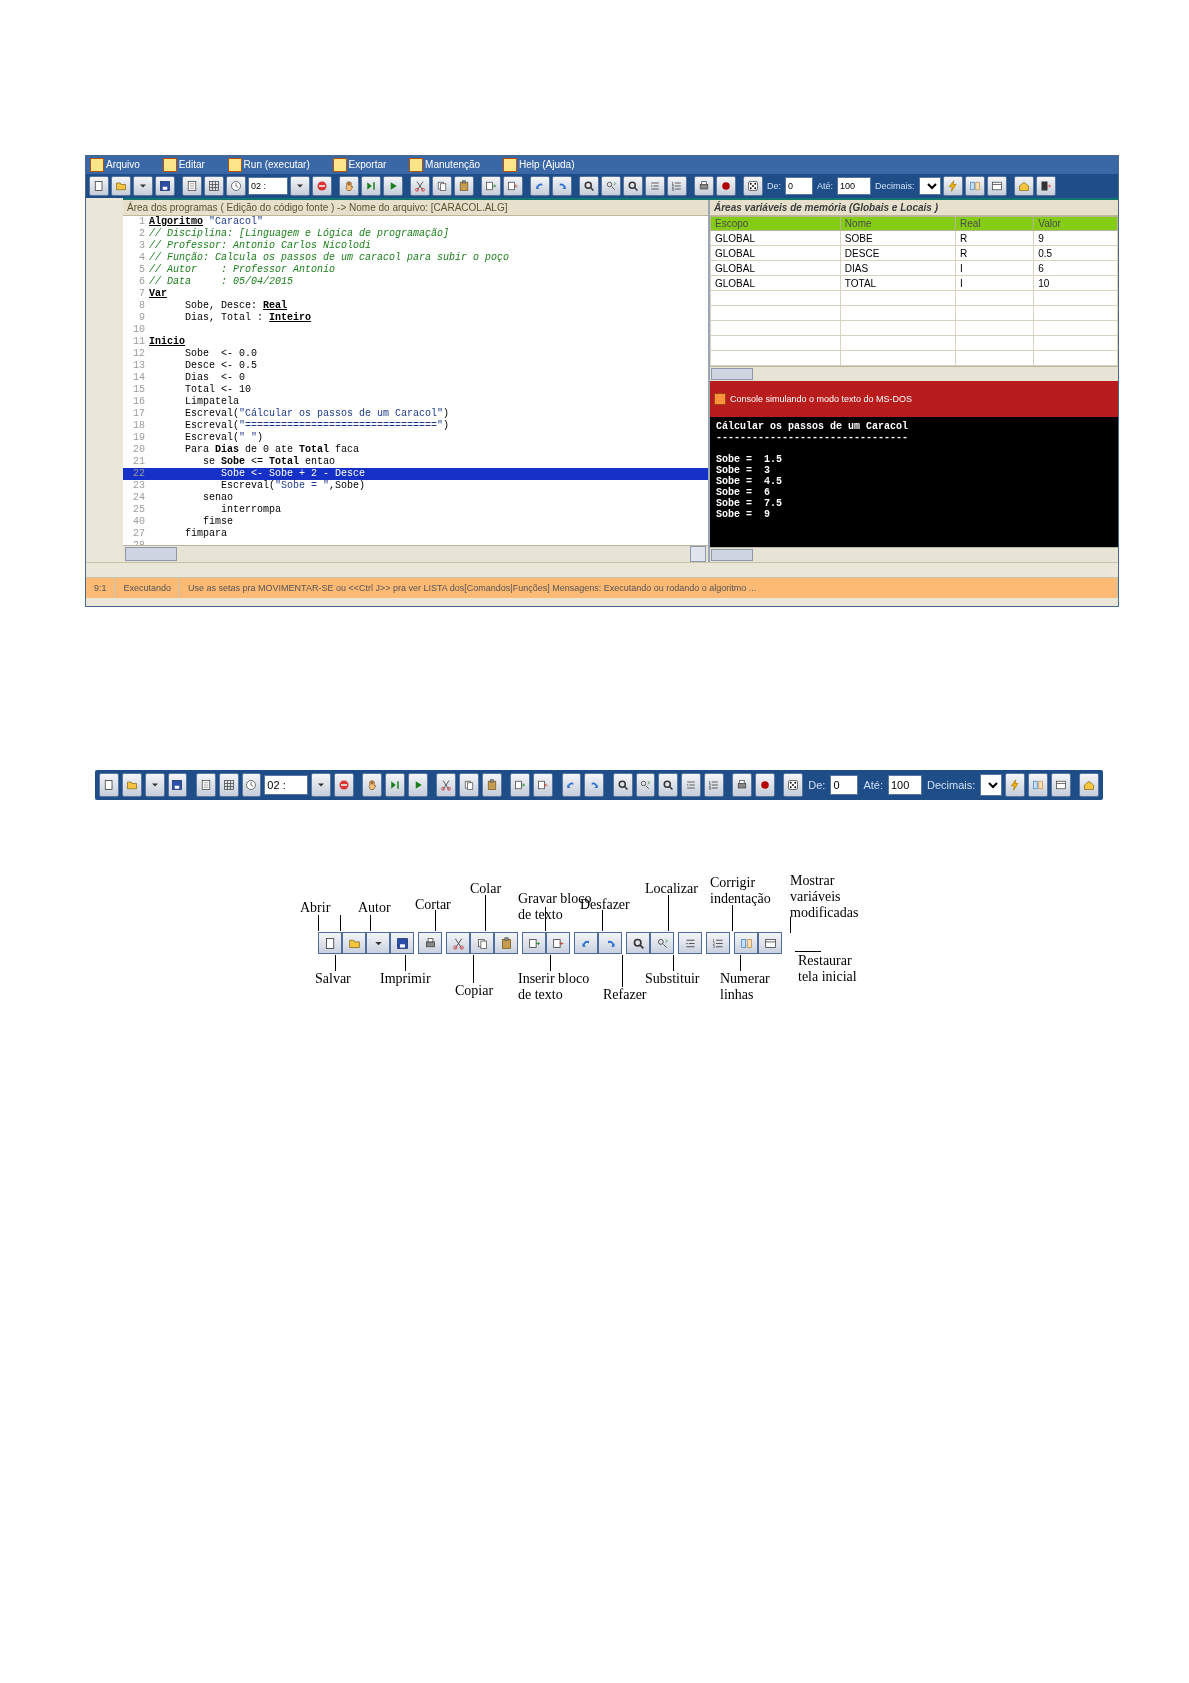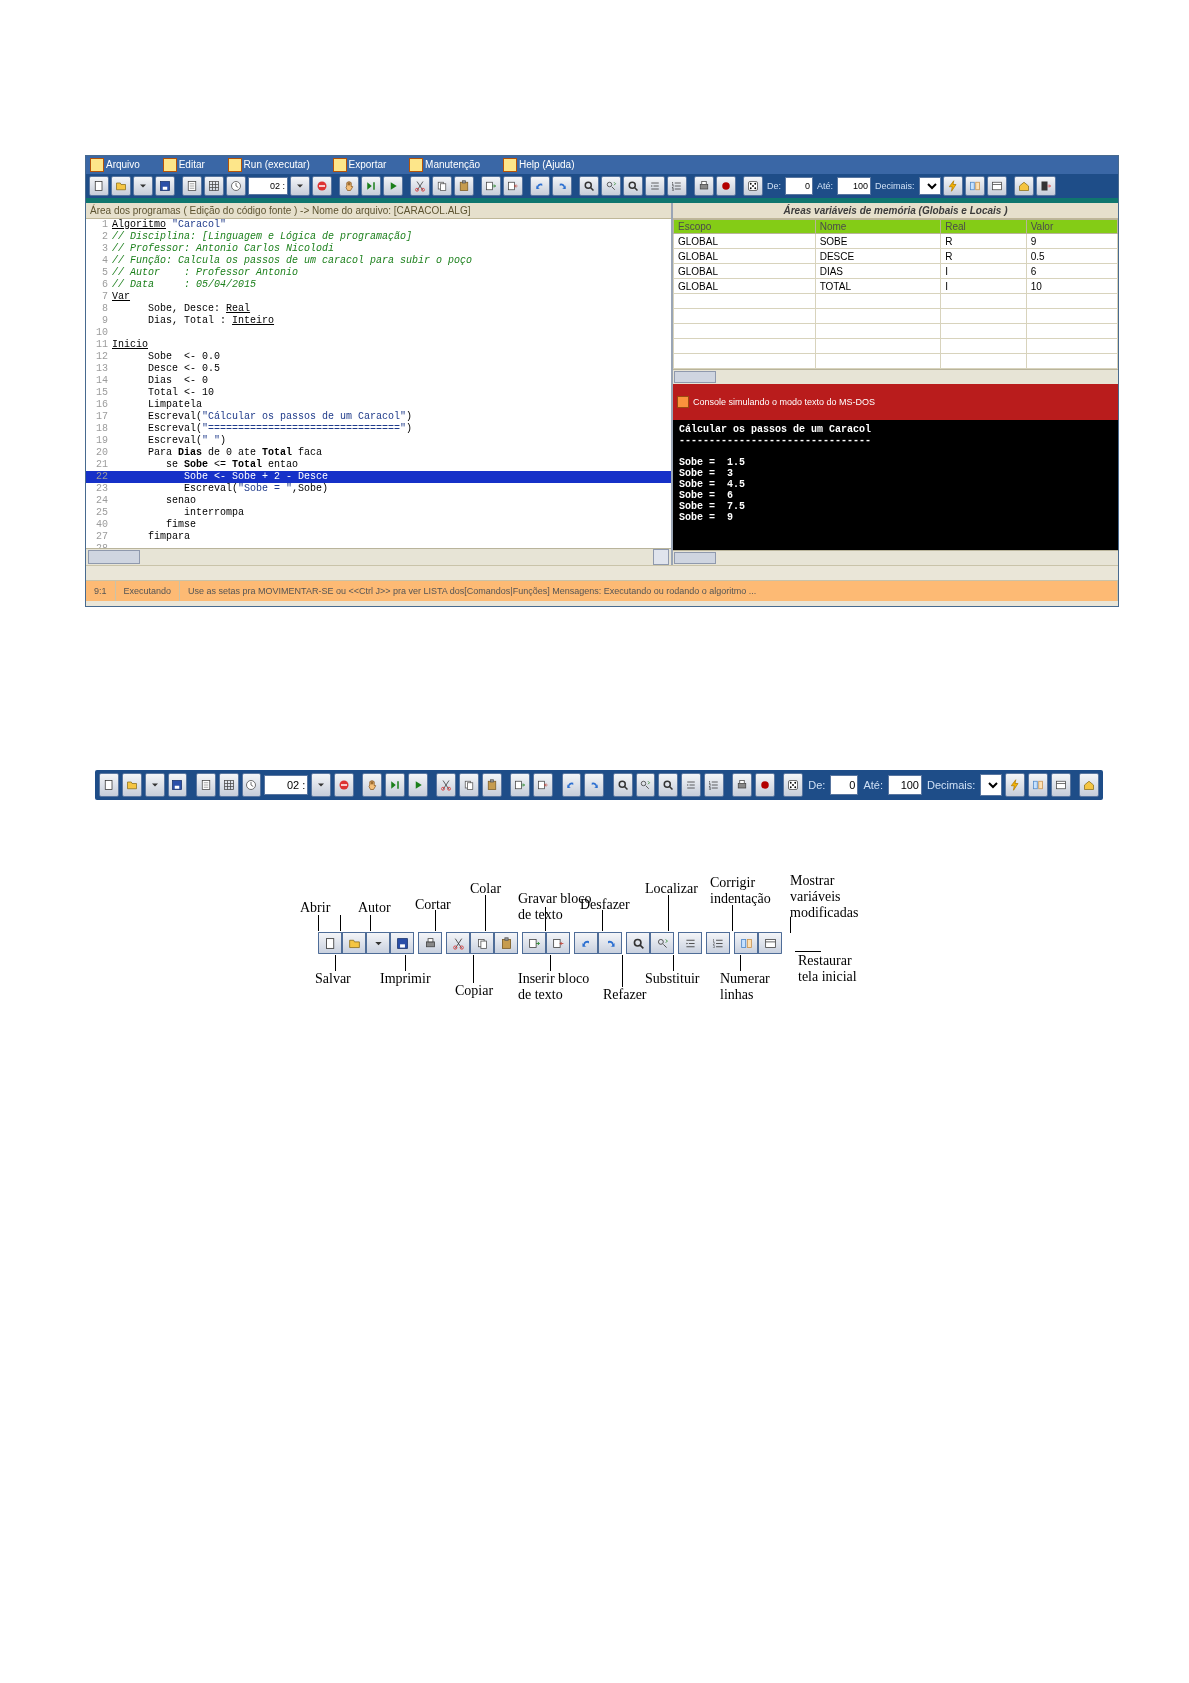--- a/index.html
+++ b/index.html
@@ -9,41 +9,41 @@
   .titlebar { background:linear-gradient(#6c94c9,#3a67a6); color:#fff; height:18px; line-height:18px; padding:0 4px; white-space:nowrap; overflow:hidden; font-size:10px; }
   .titlebar .ticon { display:inline-block; width:12px; height:12px; background:#fb923c; margin-right:4px; vertical-align:middle; border:1px solid #b45309; }
   .menubar { background:#3a67a6; color:#fff; height:18px; line-height:18px; padding:0 4px; font-size:10px; }
   .menubar span { margin-right:10px; }
   .menubar .mi-icon { display:inline-block; width:12px; height:12px; background:#fde68a; border:1px solid #b45309; vertical-align:middle; margin-right:2px; }
   
   .toolbar { background:#1e4d88; height:24px; display:flex; align-items:center; padding:0 3px; gap:2px; }
   .tbtn { width:18px; height:18px; background:linear-gradient(#f3f5f8,#c6cdd9); border:1px solid #5976a0; border-radius:2px; display:flex; align-items:center; justify-content:center; font-size:9px; }
   .tbtn svg { width:12px; height:12px; }
   .tsep { width:3px; }
-  .tfield { height:16px; font-size:9px; width:34px; border:1px solid #5976a0; background:#fff; padding:0 2px;text-align:right; }
+  .tfield { height:16px; font-size:9px; width:34px; border:1px solid #5976a0; background:#fff; padding:0 2px; }
   .tlabel { color:#cfe0f5; font-size:9px; margin:0 2px; }
   .tsel { height:18px; font-size:9px; border:1px solid #5976a0; background:#fff; }
   
-  .appbody { display:flex; height:362px; border-top:5px solid #0f766e; }
+  .appbody { display:flex; height:362px; border-top:2px solid #0f766e;margin-left:37px; }
   .left { width:585px; display:flex; flex-direction:column; border-right:2px solid #9aa5b5; background:#fff; }
   .left .panehdr { background:#e6e0cc; border-bottom:1px solid #bfb798; color:#5c5330; font-size:10px; padding:2px 4px; }
   .code { flex:1; font-family:"Courier New",monospace; font-size:10px; background:#fff; overflow:auto; position:relative; }
   .codeline { display:flex; min-height:12px; line-height:12px; }
   .ln { width:22px; text-align:right; color:#9c9c9c; padding-right:4px; user-select:none; }
   .txt { white-space:pre; }
-  .kw { color:#000; font-weight:normal; text-decoration:underline; }
+  .kw { color:#000; font-weight:bold; text-decoration:underline; }
   .cmt { color:#1a7f1a; font-style:italic; }
   .str { color:#1e3a8a; }
   .codeline.hl { background:#1631c8; color:#fff; }
   .codeline.hl .txt, .codeline.hl .kw, .codeline.hl .str { color:#fff; }
   .hscroll { height:16px; background:#e7e4d6; border-top:1px solid #b9b49b; display:flex; align-items:center; }
   .hscroll .thumb { width:50px; height:12px; background:#cfd5e0; border:1px solid #8f99ad; margin-left:2px; }
   .hscroll .arrow { width:14px; height:14px; background:#e0e4ed; border:1px solid #8f99ad; margin-left:auto; margin-right:2px; }
   .right { flex:1; display:flex; flex-direction:column; }
-  .varhdr { background:#e6e0cc; font-style:italic; font-weight:bold; color:#3c3c3c; font-size:10px; padding:2px 4px; border-bottom:1px solid #bfb798; text-align:center; }
+  .varhdr { background:#e6e0cc; font-style:italic; font-weight:bold; color:#3c3c3c; font-size:10px; padding:2px 4px; border-bottom:1px solid #bfb798; }
   .vartab { border-collapse:collapse; width:100%; font-size:10px; background:#fff; }
   .vartab th { background:#84cc16; border:1px solid #b9b49b; font-weight:normal; color:#4b4b4b; padding:1px 4px; text-align:left; }
   .vartab td { border:1px solid #d8d3bc; padding:1px 4px; height:12px; }
   .conshdr { background:#b91c1c; color:#fff; font-size:9px; padding:12px 4px; display:flex; align-items:center; }
   .conshdr .cicon { width:10px; height:10px; background:#fb923c; border:1px solid #9a4a0f; margin-right:4px; }
   .console { flex:1; background:#000; color:#fff; font-family:"Courier New",monospace; font-size:10px; font-weight:bold; padding:4px 6px; white-space:pre; overflow:auto; }
   .rhscroll { height:14px; background:#e7e4d6; border-top:1px solid #b9b49b; display:flex; }
   .rhscroll .thumb { width:40px; height:10px; background:#cfd5e0; border:1px solid #8f99ad; margin:1px; }
   .sep2 { height:14px; background:#eae6d8; border-top:1px solid #c9c3a9; }
   .status { height:20px; border-top:1px solid #c9c3a9; background:#fdba74; display:flex; align-items:center; font-size:9px; color:#555; }

